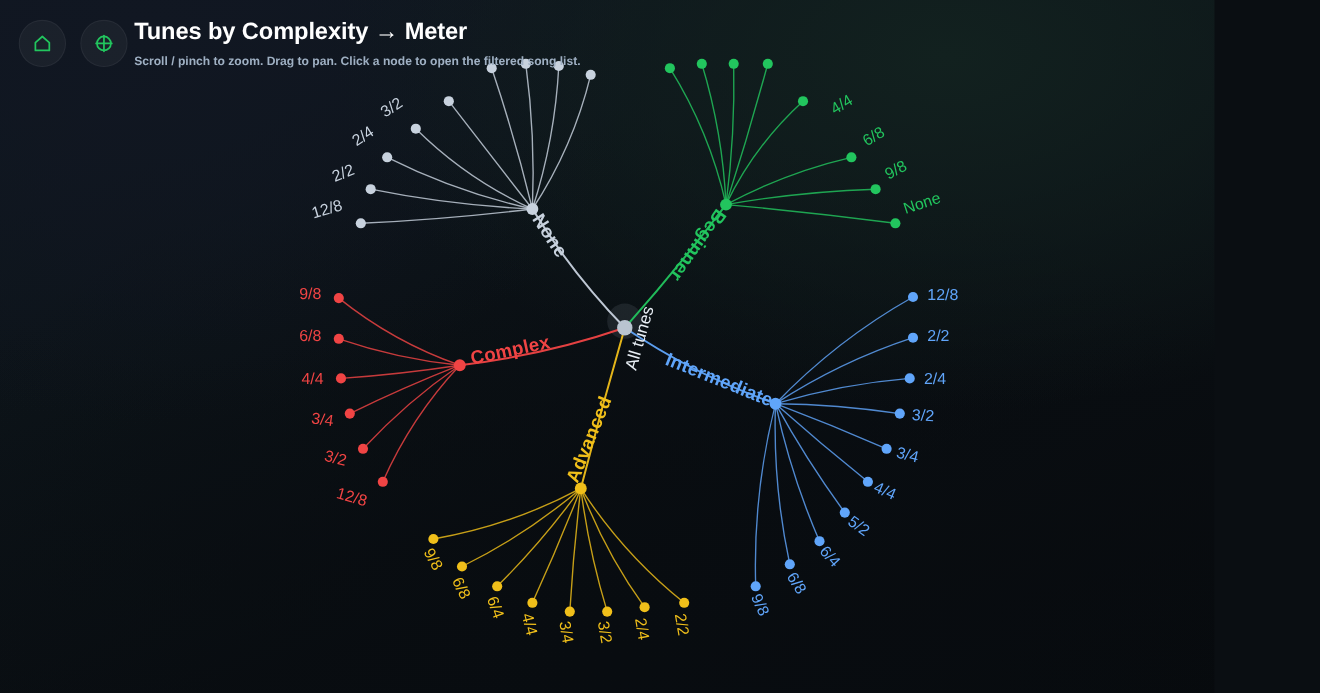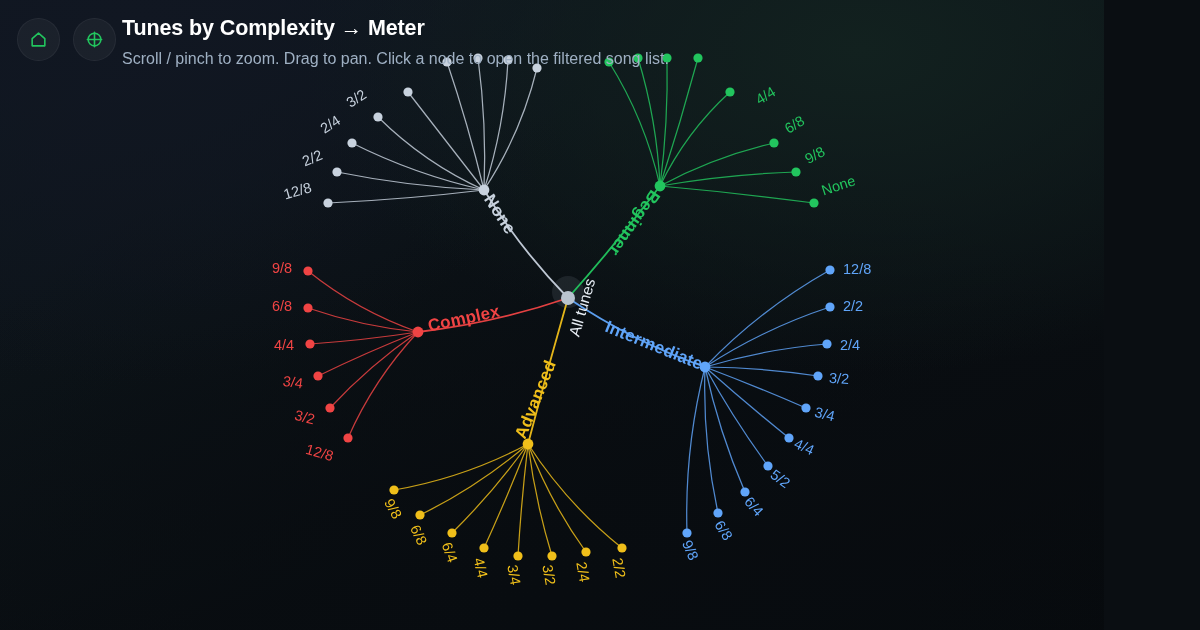--- a/index.html
+++ b/index.html
@@ -26,22 +26,22 @@
     display:flex;align-items:center;justify-content:center;
     cursor:pointer;
   }
   .circbtn svg{display:block;}
   .titlewrap{position:absolute;left:122px;top:18px;}
   .title{
     color:#ffffff;font-size:21.5px;font-weight:bold;
     letter-spacing:-0.1px;line-height:1;white-space:nowrap;
   }
   .subtitle{
-    color:#9fb0c3;font-size:16px;margin-top:11px;
-    line-height:1;white-space:nowrap;font-weight:normal;
+    color:#9fb0c3;font-size:11px;margin-top:11px;
+    line-height:1;white-space:nowrap;font-weight:bold;
   }
   
   .canvas{position:absolute;left:0;top:0;width:1200px;height:630px;z-index:5;}
   .canvas svg{display:block;}
   .nodelabel{
     position:absolute;white-space:nowrap;font-weight:bold;
     transform-origin:0 50%;pointer-events:auto;cursor:pointer;
     line-height:1;
   }
   .leaflabel{

